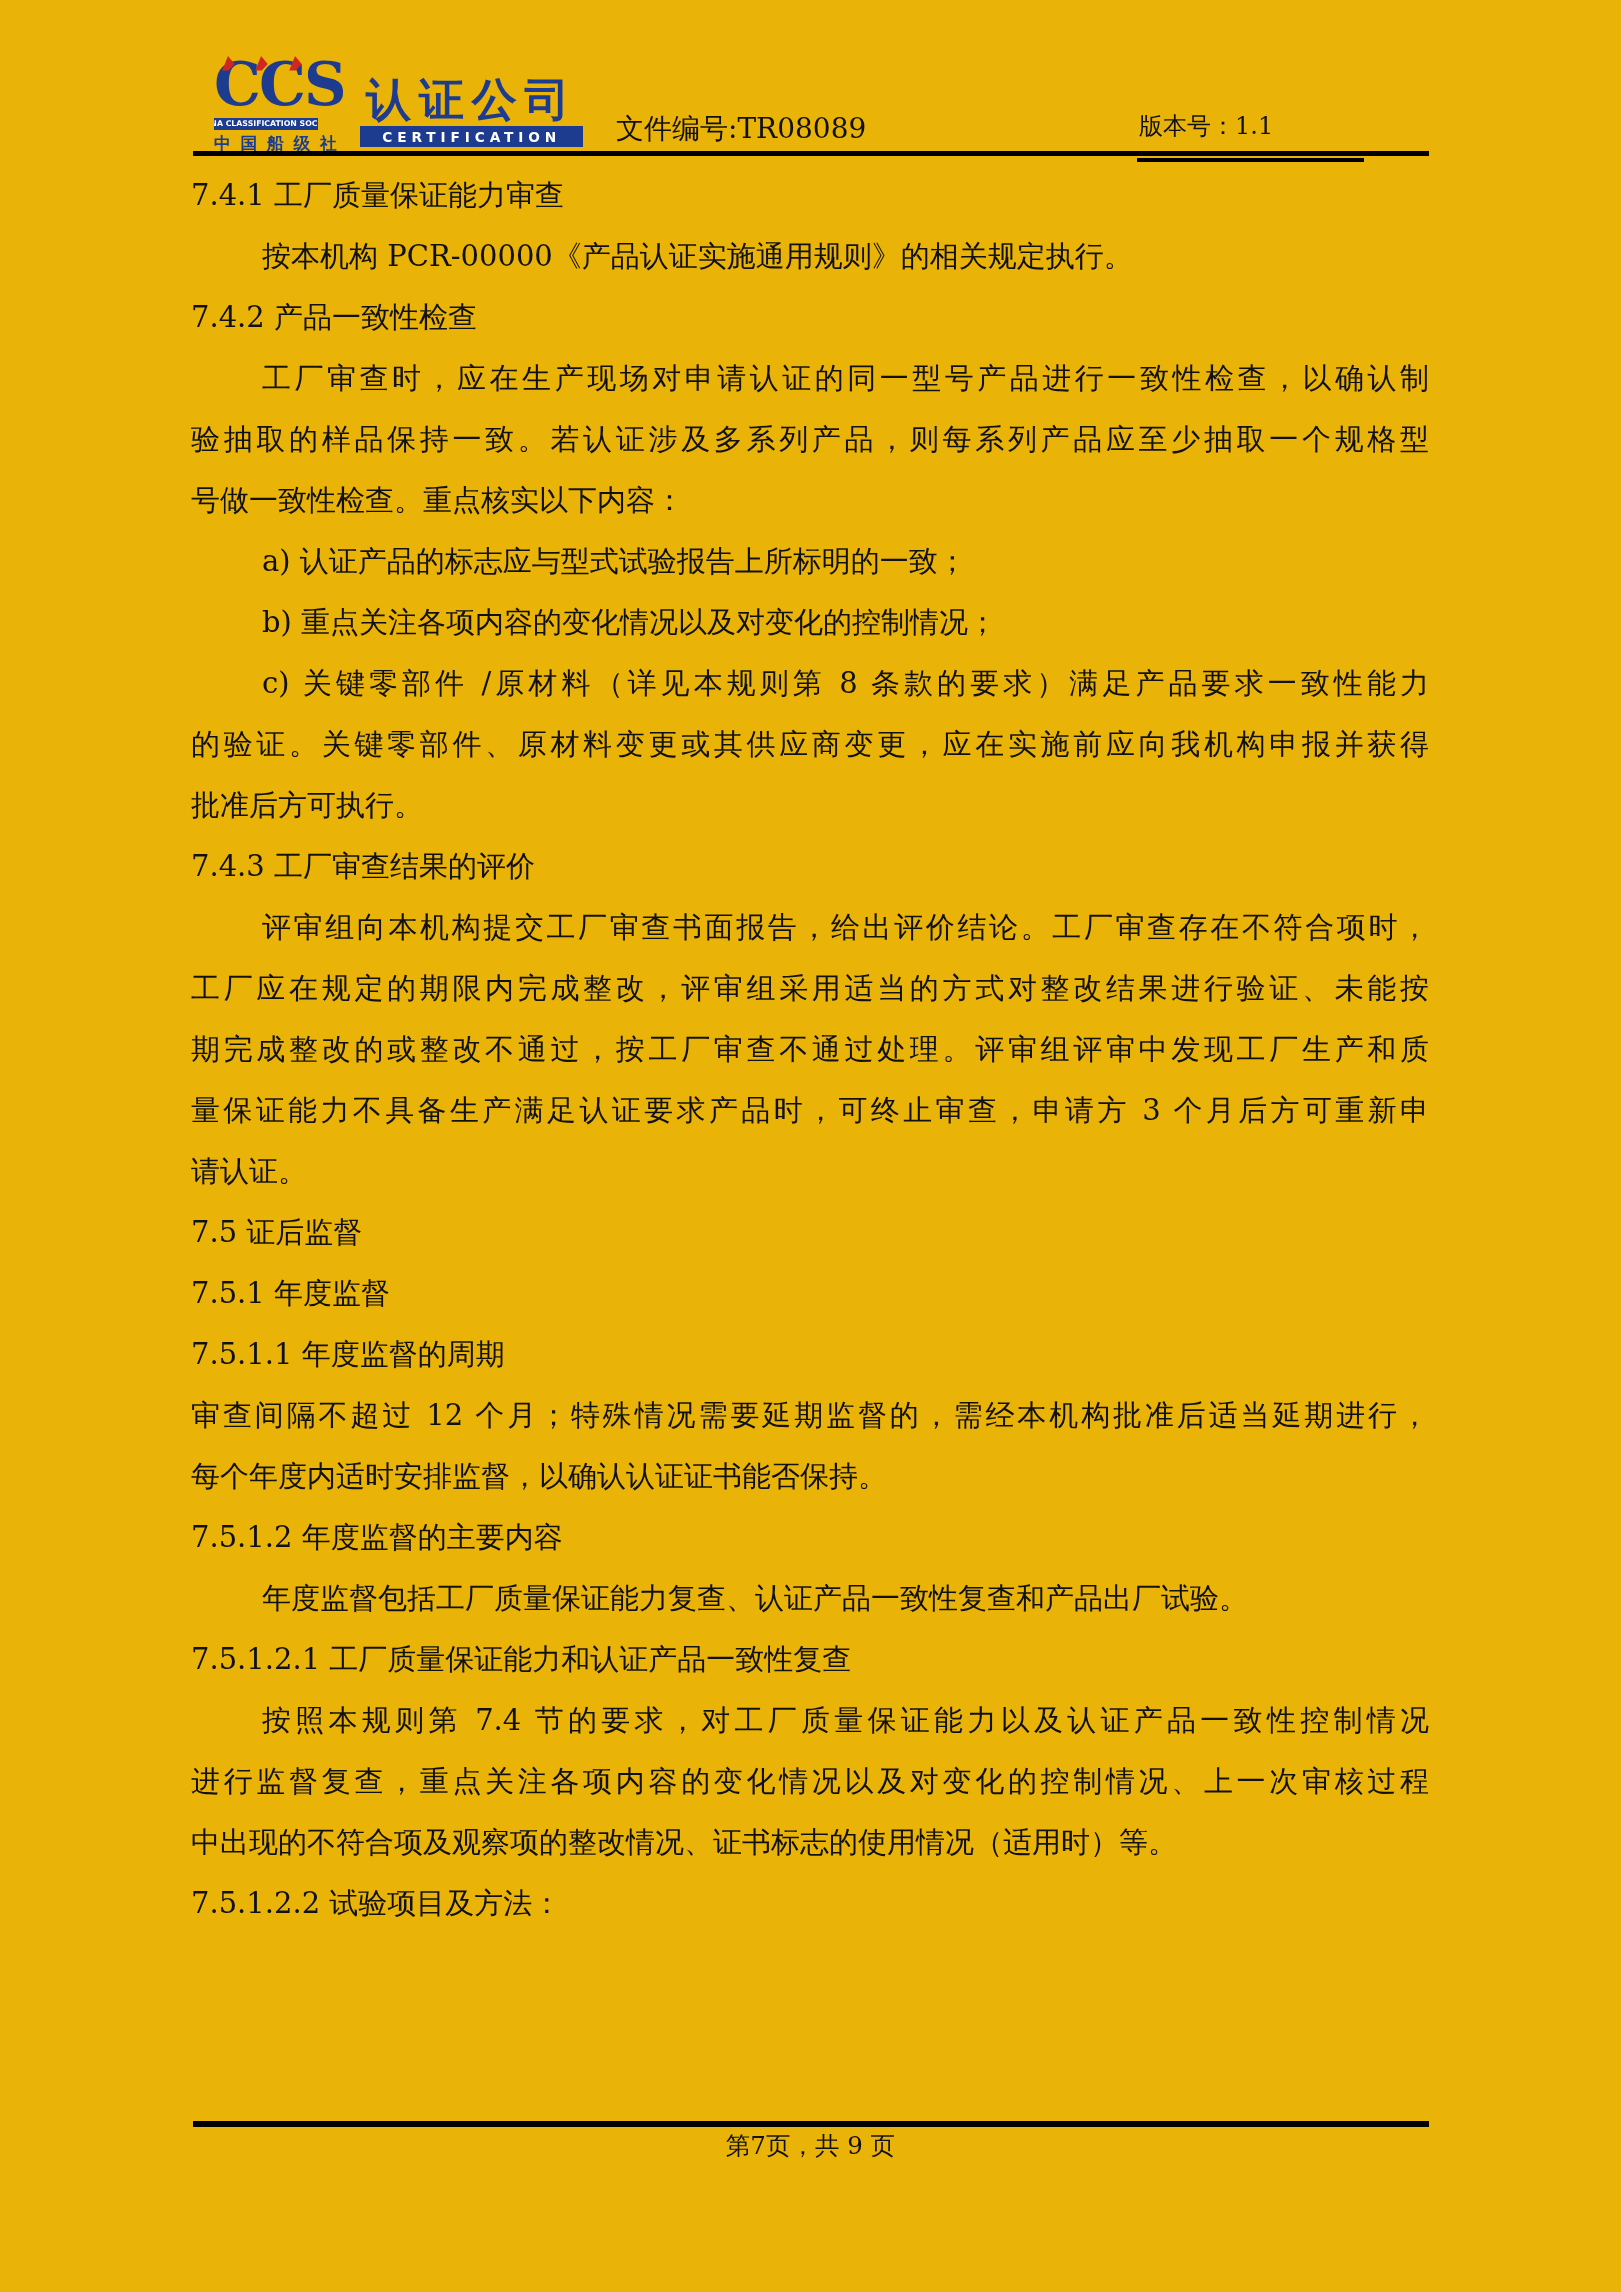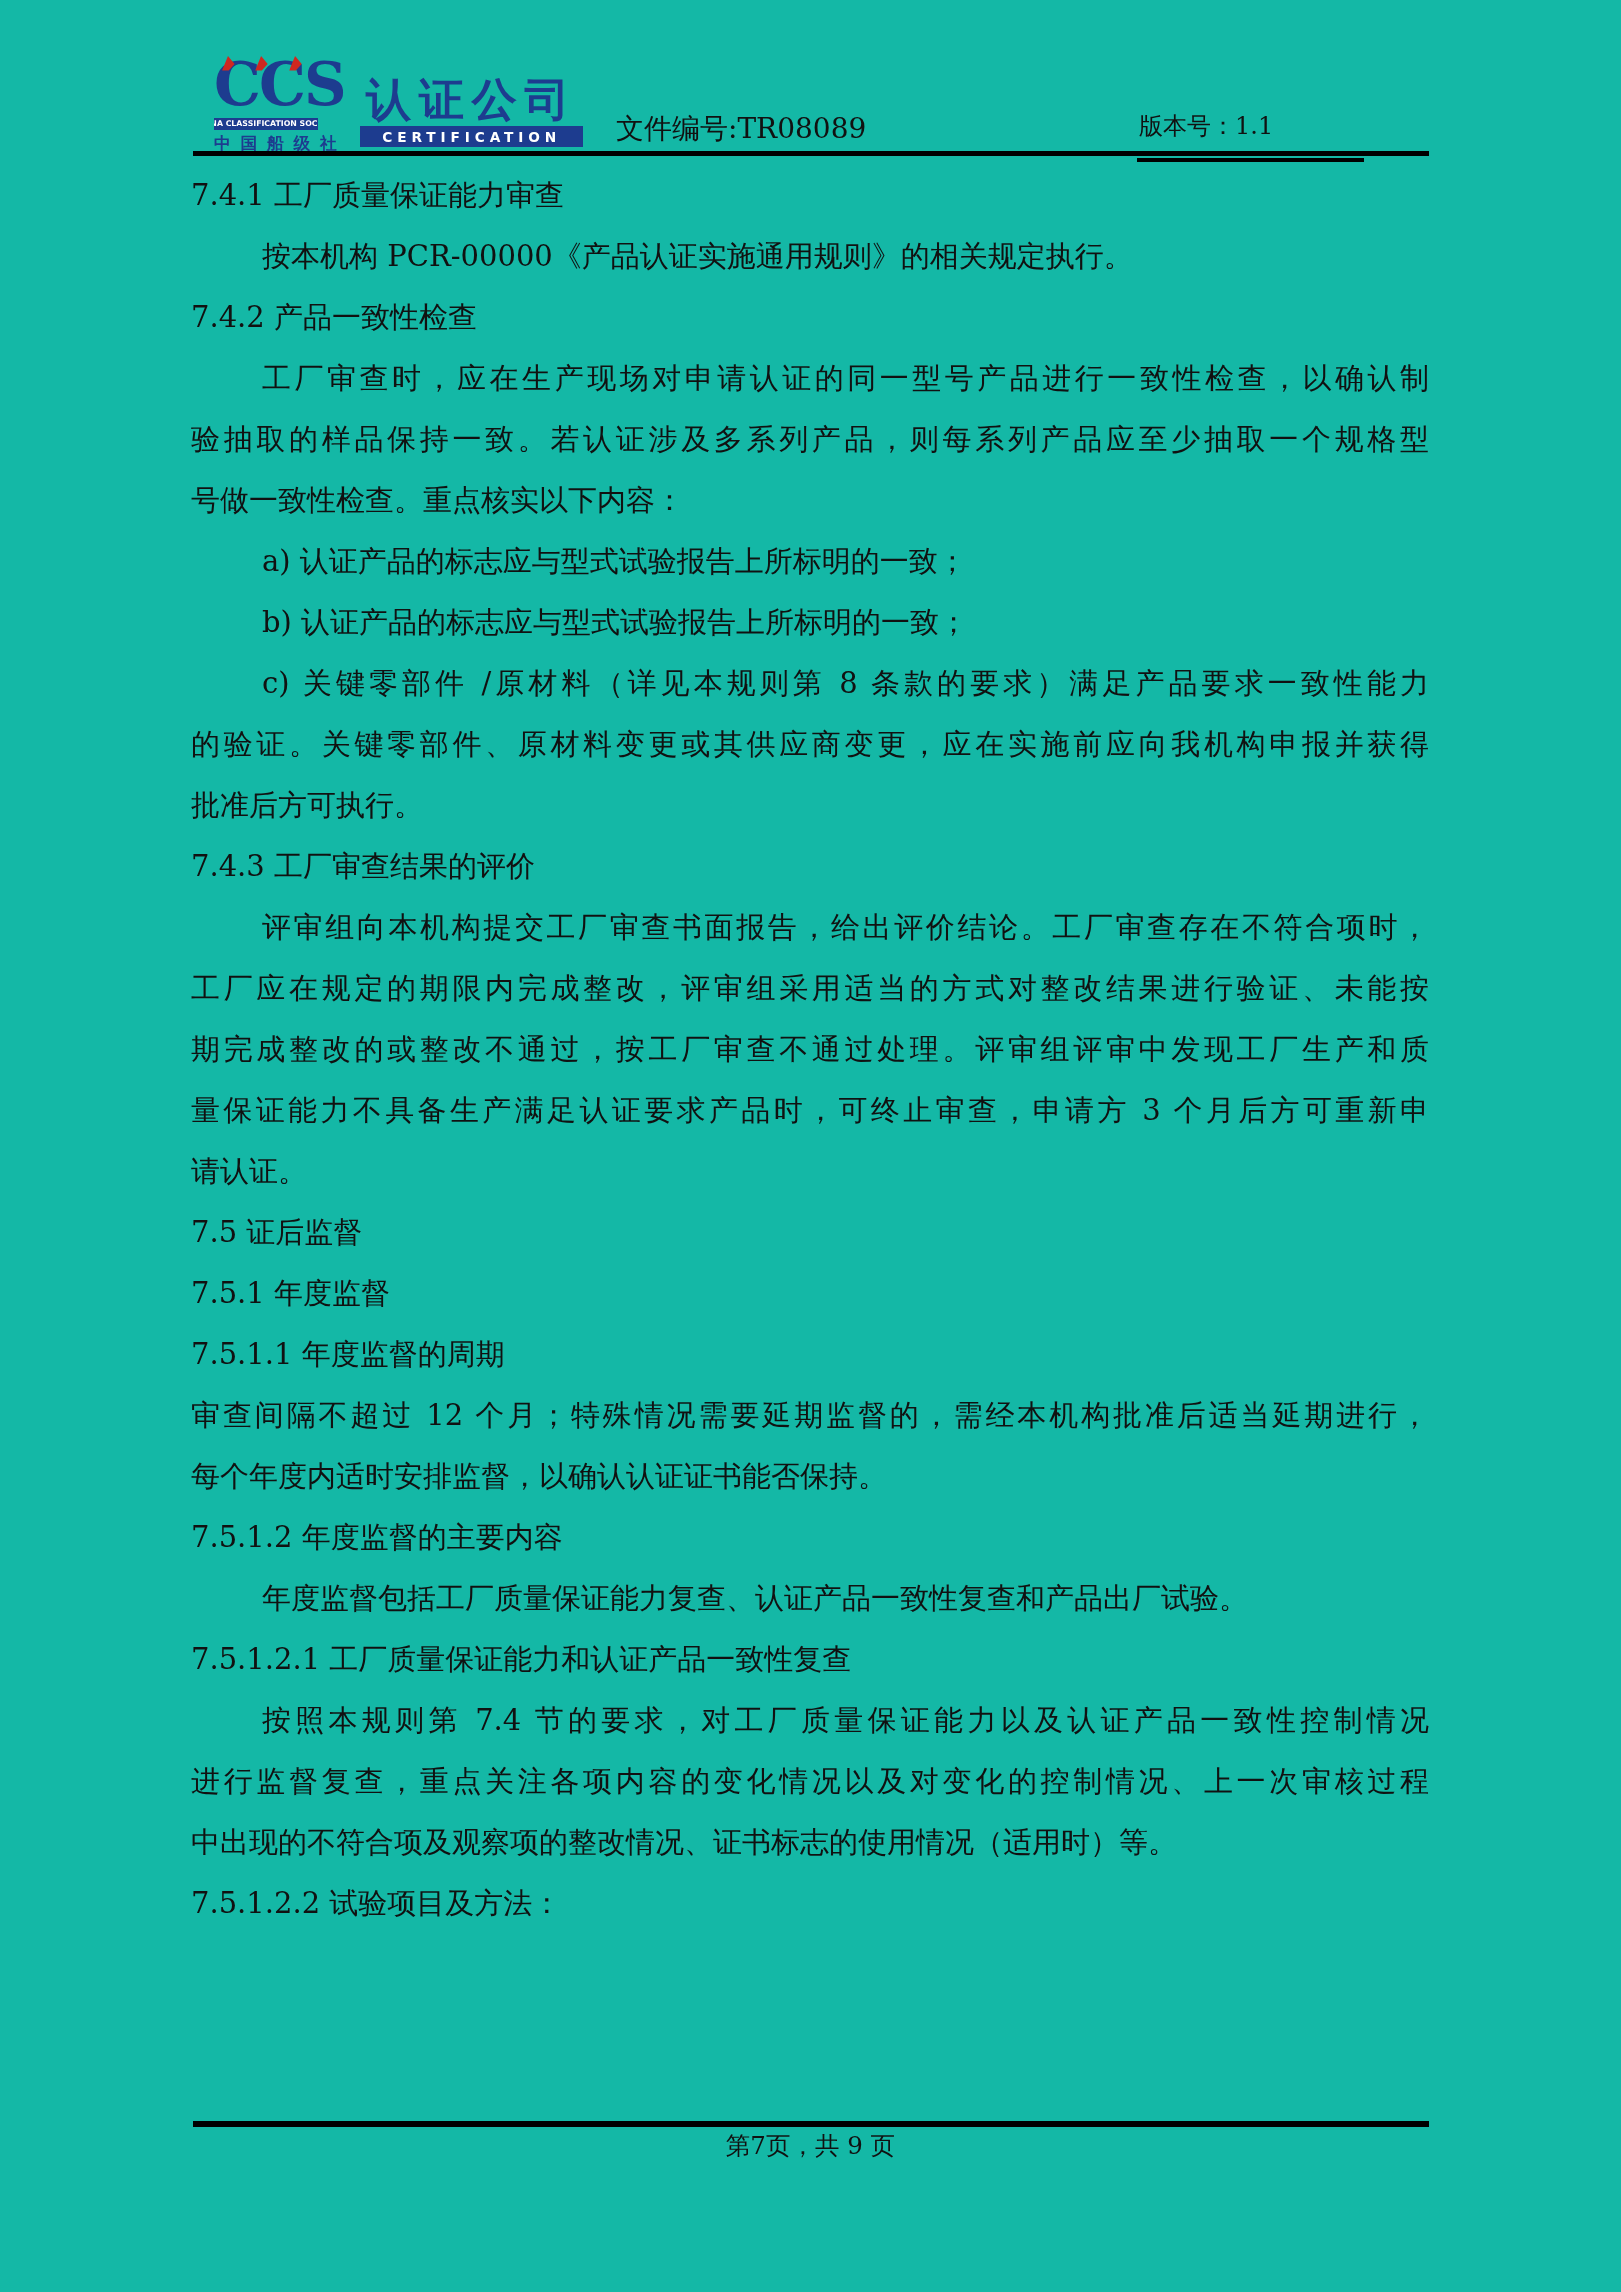--- a/index.html
+++ b/index.html
@@ -5,21 +5,21 @@
   :root{
     --logo-blue:#1d3c8f;
     --logo-red:#cf2820;
     --ink:#111111;
   }
   *{margin:0;padding:0;box-sizing:border-box;}
   html,body{background:#ffffff;}
   .page{
     position:relative;
     width:1621px;height:2293px;
-    background:#14b8a6;
+    background:#eab308;
     font-family:"DejaVu Serif","Liberation Serif",serif;
     color:var(--ink);
     overflow:hidden;
     text-decoration:underline;
   }
   
   .logo{position:absolute;left:214px;top:53px;white-space:nowrap;}
   .ccs-wrap{display:inline-block;vertical-align:top;position:relative;}
   .ccs-text{
     font-family:"DejaVu Serif","Liberation Serif",serif;
@@ -105,21 +105,21 @@
   <div class="version-underline"></div>
 
   <div class="body-text" id="body-lines">
       <div class="line">7.4.1 工厂质量保证能力审查</div>
       <div class="line indent">按本机构 PCR-00000《产品认证实施通用规则》的相关规定执行。</div>
       <div class="line">7.4.2 产品一致性检查</div>
       <div class="line indent stretch">工厂审查时，应在生产现场对申请认证的同一型号产品进行一致性检查，以确认制</div>
       <div class="line stretch">验抽取的样品保持一致。若认证涉及多系列产品，则每系列产品应至少抽取一个规格型</div>
       <div class="line">号做一致性检查。重点核实以下内容：</div>
       <div class="line indent">a) 认证产品的标志应与型式试验报告上所标明的一致；</div>
-      <div class="line indent">b) 认证产品的标志应与型式试验报告上所标明的一致；</div>
+      <div class="line indent">b) 重点关注各项内容的变化情况以及对变化的控制情况；</div>
       <div class="line indent stretch">c) 关键零部件 /原材料（详见本规则第 8 条款的要求）满足产品要求一致性能力</div>
       <div class="line stretch">的验证。关键零部件、原材料变更或其供应商变更，应在实施前应向我机构申报并获得</div>
       <div class="line">批准后方可执行。</div>
       <div class="line">7.4.3 工厂审查结果的评价</div>
       <div class="line indent stretch">评审组向本机构提交工厂审查书面报告，给出评价结论。工厂审查存在不符合项时，</div>
       <div class="line stretch">工厂应在规定的期限内完成整改，评审组采用适当的方式对整改结果进行验证、未能按</div>
       <div class="line stretch">期完成整改的或整改不通过，按工厂审查不通过处理。评审组评审中发现工厂生产和质</div>
       <div class="line stretch">量保证能力不具备生产满足认证要求产品时，可终止审查，申请方 3 个月后方可重新申</div>
       <div class="line">请认证。</div>
       <div class="line">7.5 证后监督</div>

